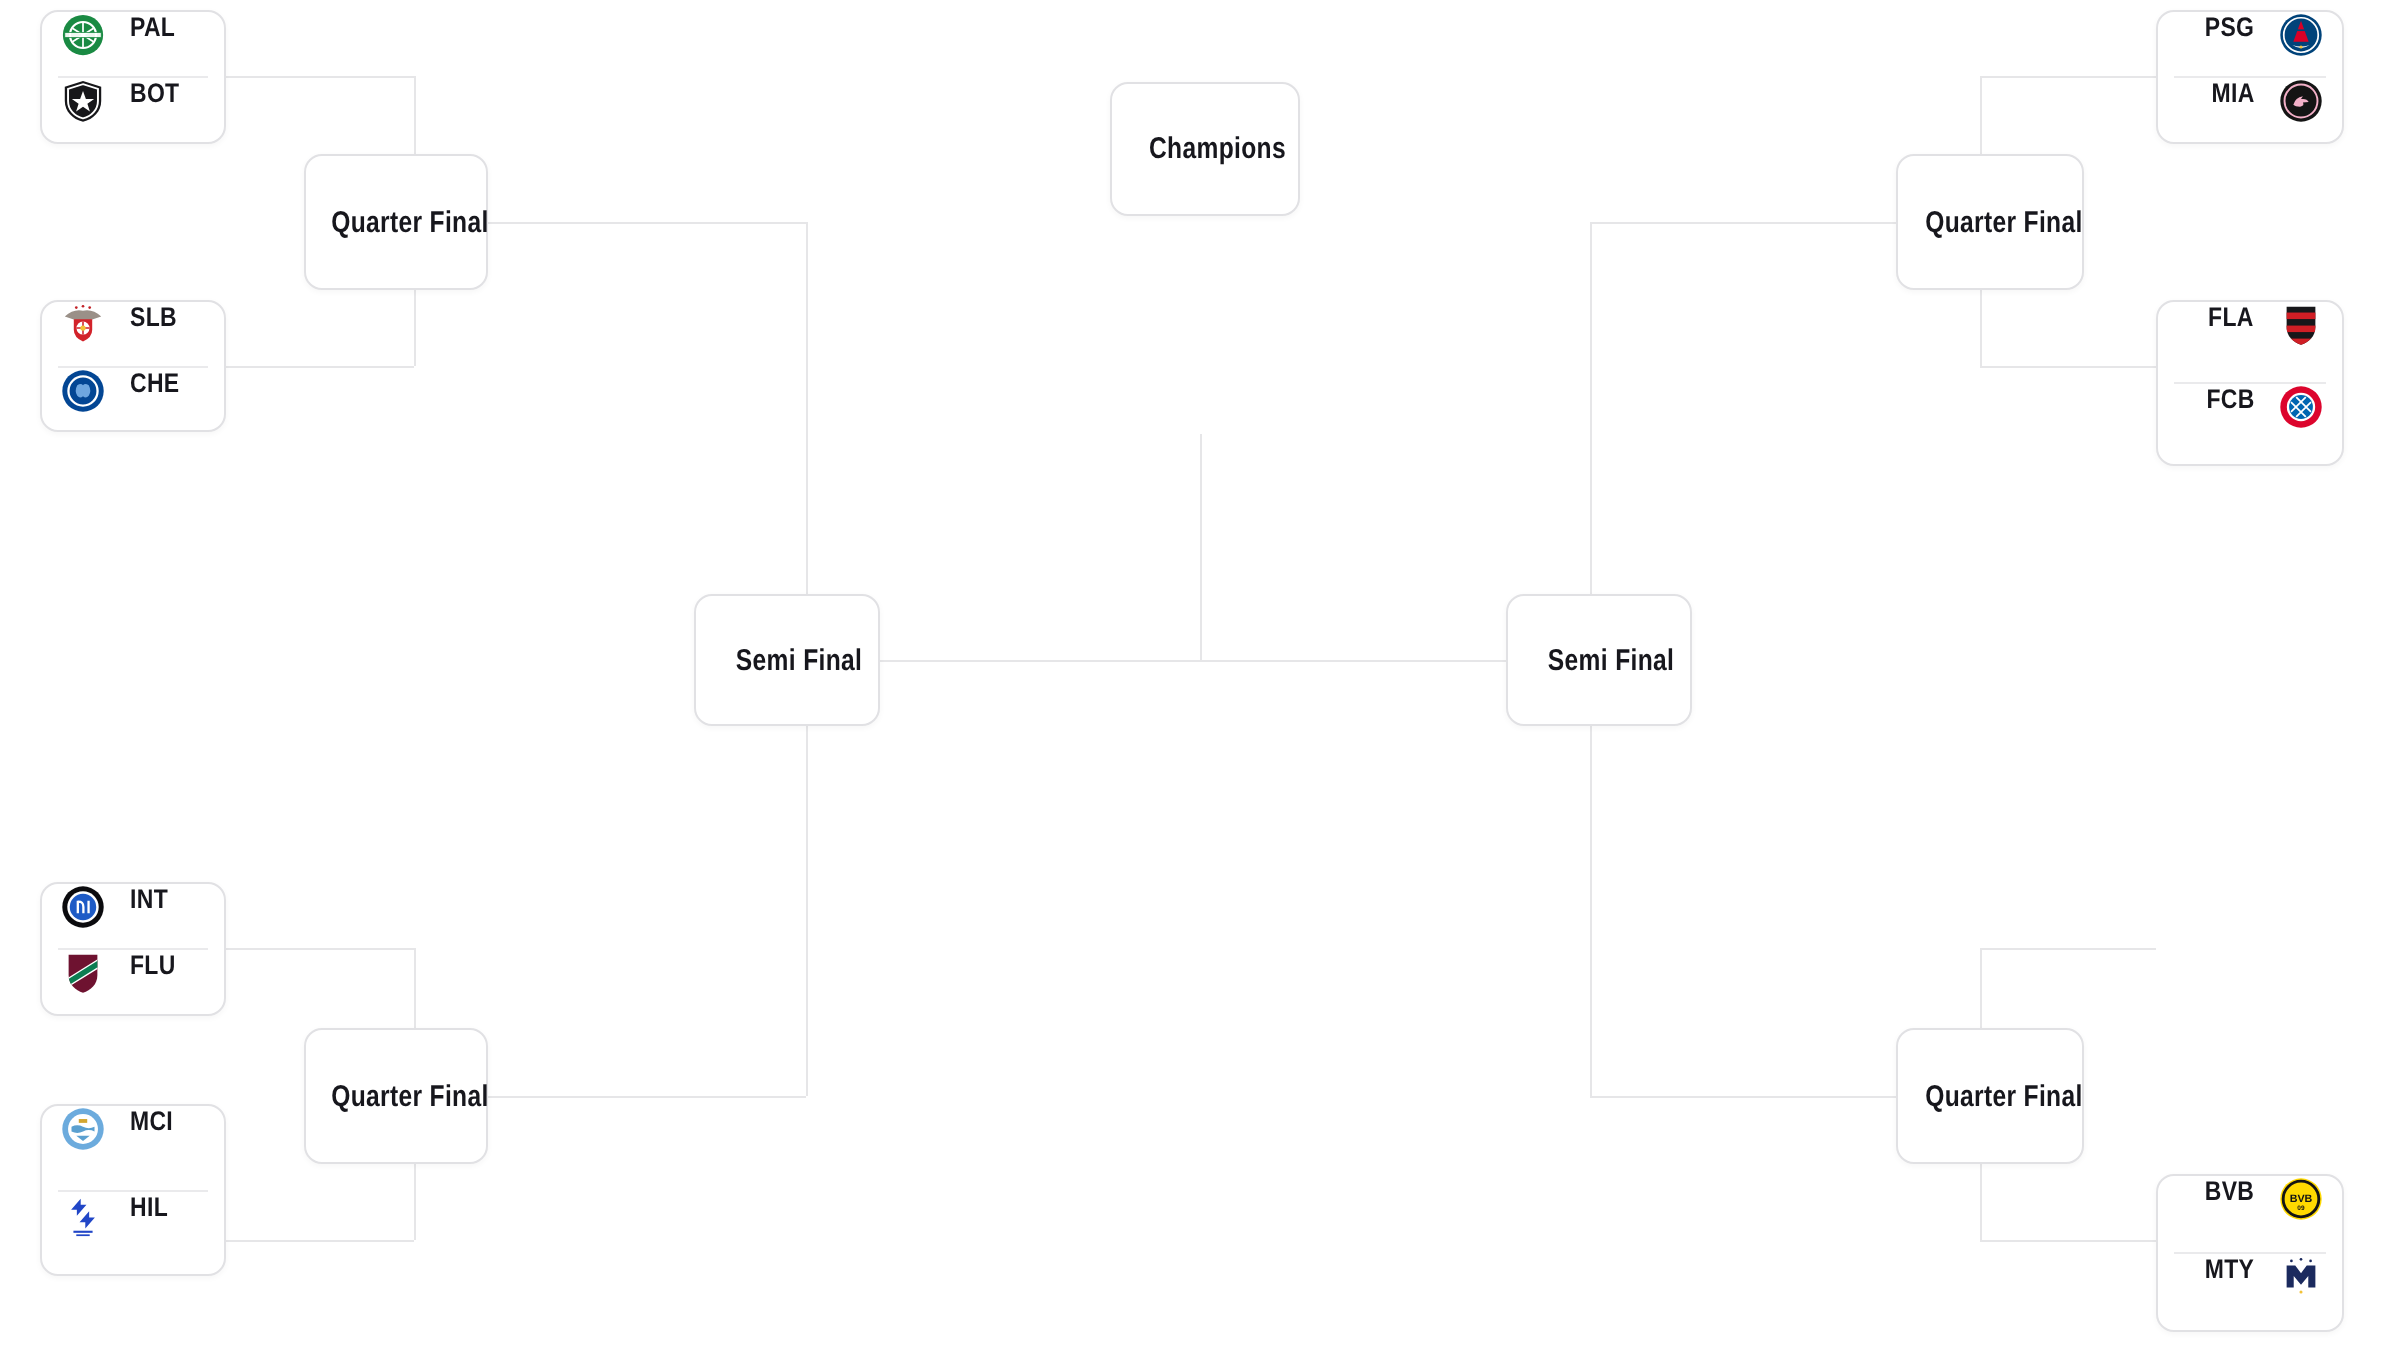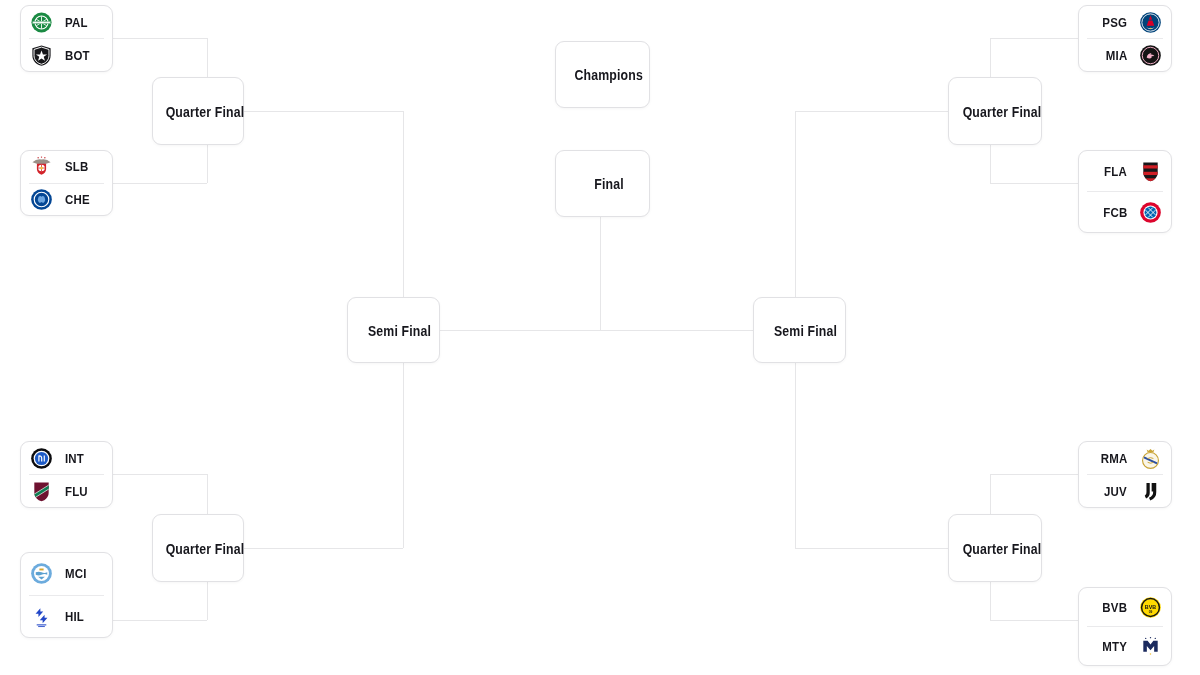--- a/index.html
+++ b/index.html
@@ -11,21 +11,21 @@
   .box {
     position:absolute; background:#fff; border:1px solid #e1e1e4;
     border-radius:9px; box-sizing:border-box; box-shadow:0 1px 3px rgba(0,0,0,0.04);
   }
   .label-box { display:flex; align-items:center; justify-content:center;padding-left:13px; }
   .round-label {
     font-weight:bold; font-size:15px; color:#17171d; white-space:nowrap;
     display:inline-block; transform:scaleX(0.82); letter-spacing:0.2px;
   }
   .match { display:flex; flex-direction:column; padding:0; }
-  .team { flex:1; display:flex; align-items:center; gap:12px; padding:0 9px; min-height:0; }
+  .team { flex:1; display:flex; gap:12px; padding:0 9px; min-height:0; }
   .team.rev { flex-direction:row-reverse; }
   .divider { height:1px; background:#eaeaec; margin:0 8px; flex:0 0 1px; }
   .logo { width:23px; height:23px; flex:0 0 23px; display:block; }
   .logo svg { width:23px; height:23px; display:block; }
   .code {
     font-weight:bold; font-size:13.5px; color:#17171d; white-space:nowrap;
     display:inline-block; letter-spacing:0.2px;
   }
   .code-l { transform:scaleX(0.85); transform-origin:left center; }
   .code-r { transform:scaleX(0.85); transform-origin:right center; }
@@ -229,43 +229,20 @@
             <circle cx="12" cy="12" r="10.8" fill="#dc052d"></circle>
             <circle cx="12" cy="12" r="7.4" fill="#fff"></circle>
             <circle cx="12" cy="12" r="6.2" fill="#0066b2"></circle>
             <path d="M6.8 9.5 L14.5 17.2 M9.5 6.8 L17.2 14.5 M6.8 14.5 L14.5 6.8 M9.5 17.2 L17.2 9.5" stroke="#fff" stroke-width="0.9"></path>
           </svg>
       </span>
       <span class="code code-r">FCB</span>
     </div>
   </div>
 
-  <div class="box match" style="left:1078px;top:441px;width:94px;height:67px">
-    <div class="team rev">
-      <span class="logo">
-        <svg viewBox="0 0 24 24">
-            <path d="M8 2.5 L9 5.5 H15 L16 2.5 L14 3.8 L12 2 L10 3.8 Z" fill="#c9a437"></path>
-            <circle cx="12" cy="14" r="8.3" fill="#faf6e8" stroke="#c9a437" stroke-width="1.2"></circle>
-            <path d="M5.2 10.8 L18.8 17.2" stroke="#2b4ea0" stroke-width="2"></path>
-            <path d="M9 12 Q12 10.2 15 12 M9 16 Q12 17.8 15 16" stroke="#c9a437" stroke-width="1" fill="none"></path>
-          </svg>
-      </span>
-      <span class="code code-r">RMA</span>
-    </div>
-    <div class="divider"></div>
-    <div class="team rev">
-      <span class="logo">
-        <svg viewBox="0 0 24 24">
-            <path d="M7.8 3 H11.2 V13.5 Q11.2 17.6 7.4 19.3 L6 16.5 Q8.1 15.2 7.8 12.5 Z" fill="#111"></path>
-            <path d="M13.2 3 H18 V12.5 Q18.3 18.6 11.8 21.4 L10.4 18.6 Q15 16.5 14.8 12 L13.2 12 Z" fill="#111"></path>
-          </svg>
-      </span>
-      <span class="code code-r">JUV</span>
-    </div>
-  </div>
 
   <div class="box match" style="left:1078px;top:587px;width:94px;height:79px">
     <div class="team rev">
       <span class="logo">
         <svg viewBox="0 0 24 24">
             <circle cx="12" cy="12" r="10.8" fill="#ffd900"></circle>
             <circle cx="12" cy="12" r="9.3" fill="none" stroke="#141414" stroke-width="1.5"></circle>
             <text x="12" y="13.6" text-anchor="middle" font-family="'Liberation Sans',sans-serif" font-size="5.6" font-weight="bold" fill="#141414">BVB</text>
             <text x="12" y="17.8" text-anchor="middle" font-family="'Liberation Sans',sans-serif" font-size="3.4" font-weight="bold" fill="#141414">09</text>
           </svg>
@@ -298,20 +275,17 @@
   </div>
   <div class="box label-box" style="left:948px;top:514px;width:94px;height:68px">
     <span class="round-label">Quarter Final</span>
   </div>
   <div class="box label-box" style="left:347px;top:297px;width:93px;height:66px">
     <span class="round-label">Semi Final</span>
   </div>
   <div class="box label-box" style="left:753px;top:297px;width:93px;height:66px">
     <span class="round-label">Semi Final</span>
   </div>
-  <div class="box label-box" style="left:555px;top:150px;width:95px;height:67px">
-    <span class="round-label">Final</span>
-  </div>
   <div class="box label-box" style="left:555px;top:41px;width:95px;height:67px">
     <span class="round-label">Champions</span>
   </div>
 
 </div>
 
 </body></html>

